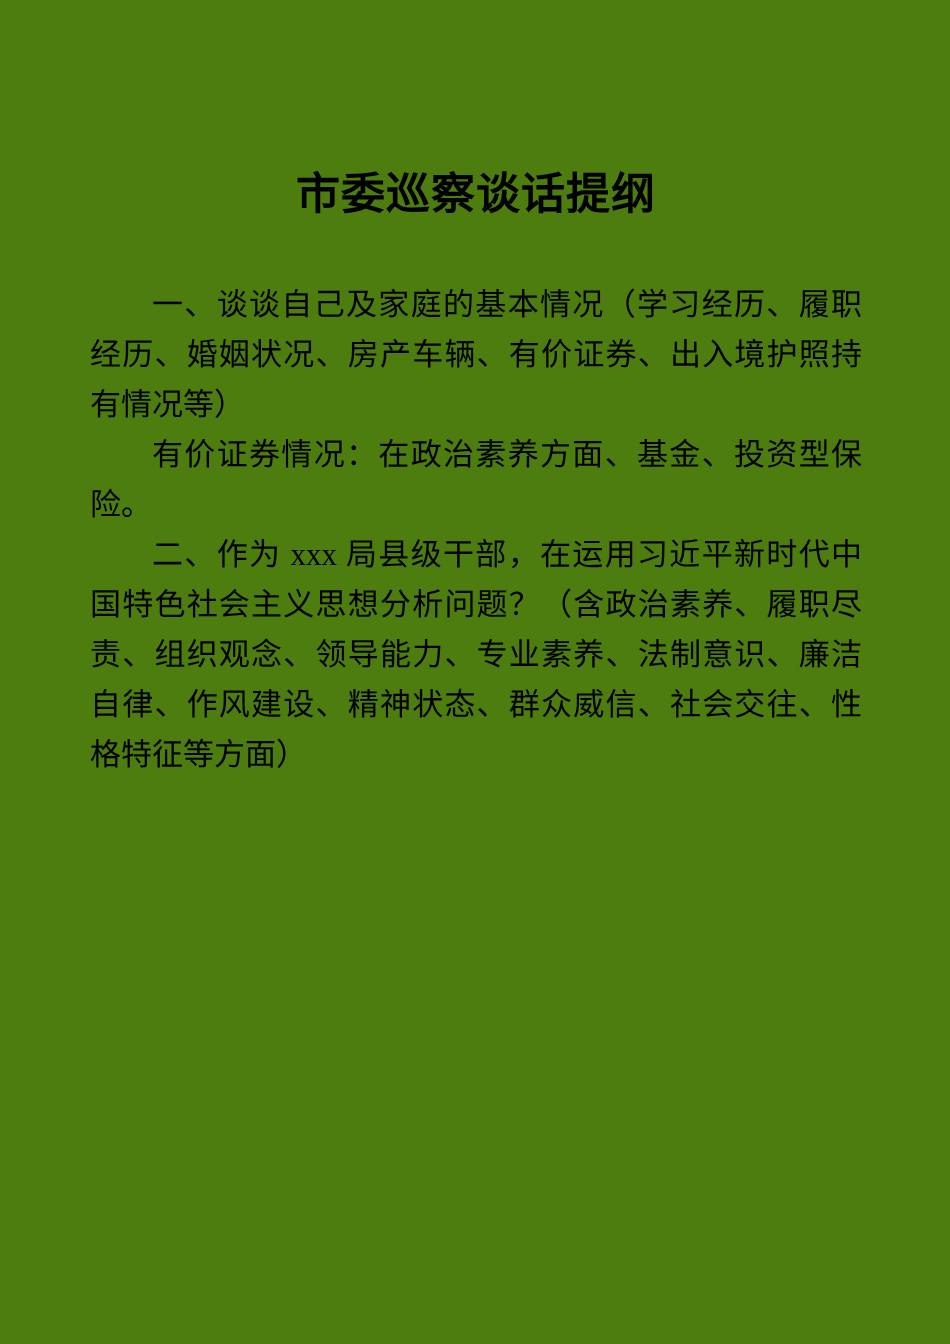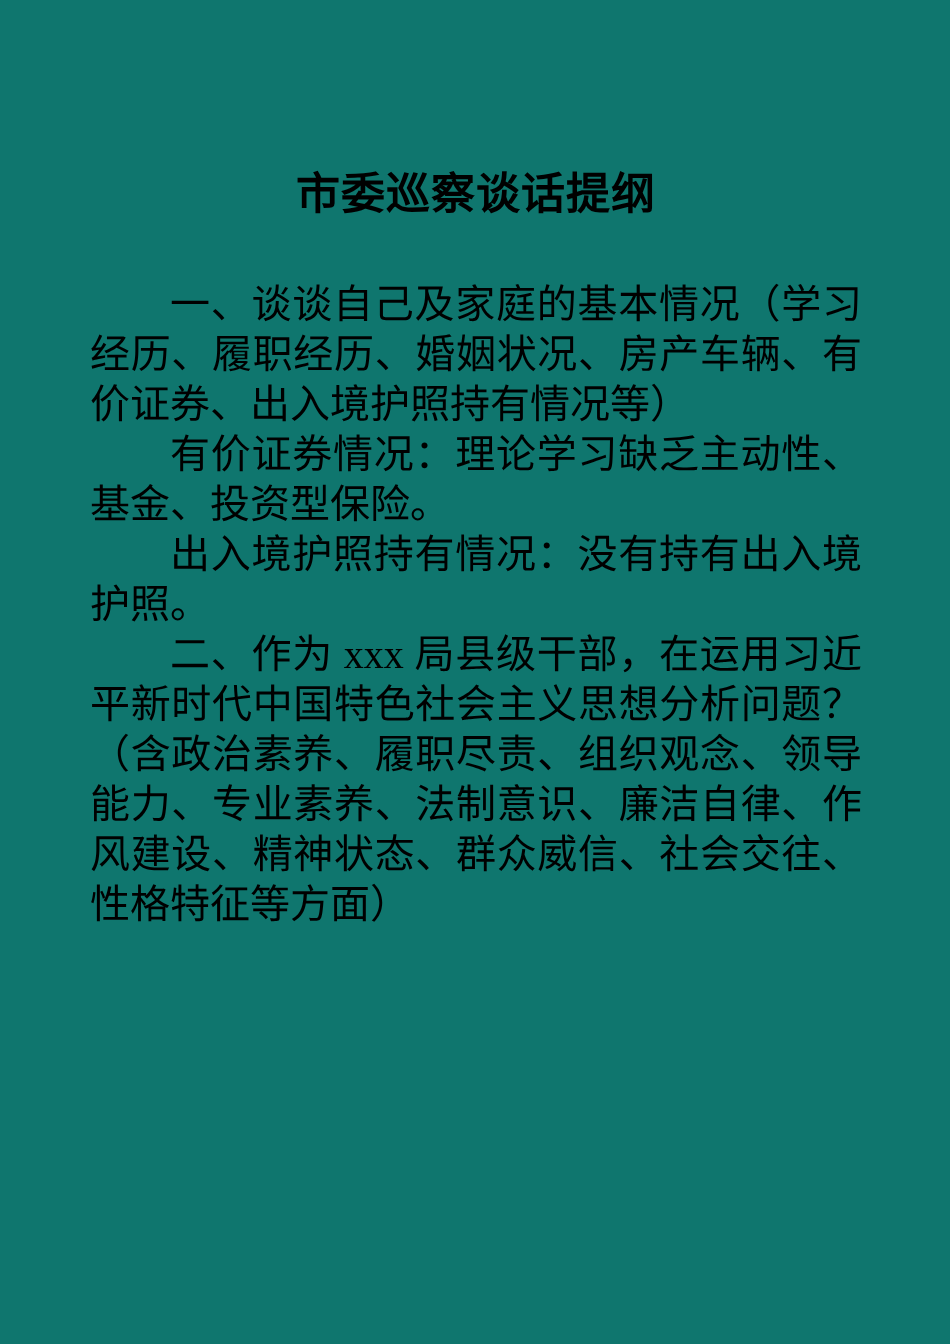--- a/index.html
+++ b/index.html
@@ -4,37 +4,37 @@
 <style>
   html, body {
     margin: 0;
     padding: 0;
     background: #ffffff;
   }
   .page {
     position: relative;
     width: 950px;
     height: 1344px;
-    background: #0f766e;
+    background: #4d7c0f;
     color: #000000;
     overflow: hidden;
     font-family: "Liberation Serif", "DejaVu Serif", serif;
   }
   .doc-title {
     margin: 165px 88px 0 90px;
     text-align: center;
     font-size: 44px;
     line-height: 60px;
     font-weight: bold;
     letter-spacing: 1px;
     font-family: "Liberation Serif", "DejaVu Serif", serif;
   }
   .doc-body {
     margin: 55px 88px 0 90px;
-    font-size: 40px;
+    font-size: 31px;
     line-height: 50px;
     text-align: justify;
     text-justify: inter-ideograph;
   }
   .doc-body p {
     margin: 0;
     padding: 0;
     text-indent: 2em;
     word-break: normal;
     overflow-wrap: break-word;
@@ -43,20 +43,19 @@
 </head>
 <body>
 
 <div class="page">
   <h1 class="doc-title">市委巡察谈话提纲</h1>
 
   <div class="doc-body">
 
       <p>一、谈谈自己及家庭的基本情况（学习经历、履职经历、婚姻状况、房产车辆、有价证券、出入境护照持有情况等）</p>
 
-      <p>有价证券情况：理论学习缺乏主动性、基金、投资型保险。</p>
+      <p>有价证券情况：在政治素养方面、基金、投资型保险。</p>
 
-      <p>出入境护照持有情况：没有持有出入境护照。</p>
 
       <p>二、作为 xxx 局县级干部，在运用习近平新时代中国特色社会主义思想分析问题？（含政治素养、履职尽责、组织观念、领导能力、专业素养、法制意识、廉洁自律、作风建设、精神状态、群众威信、社会交往、性格特征等方面）</p>
 
     </div>
 </div>
 
 </body></html>

